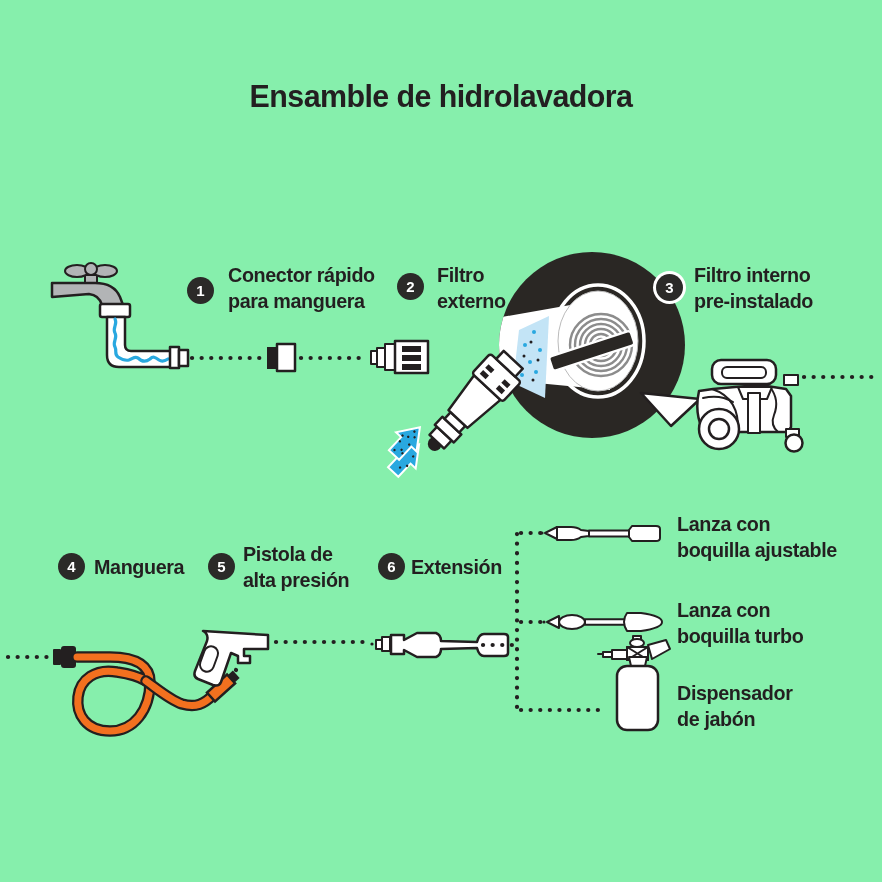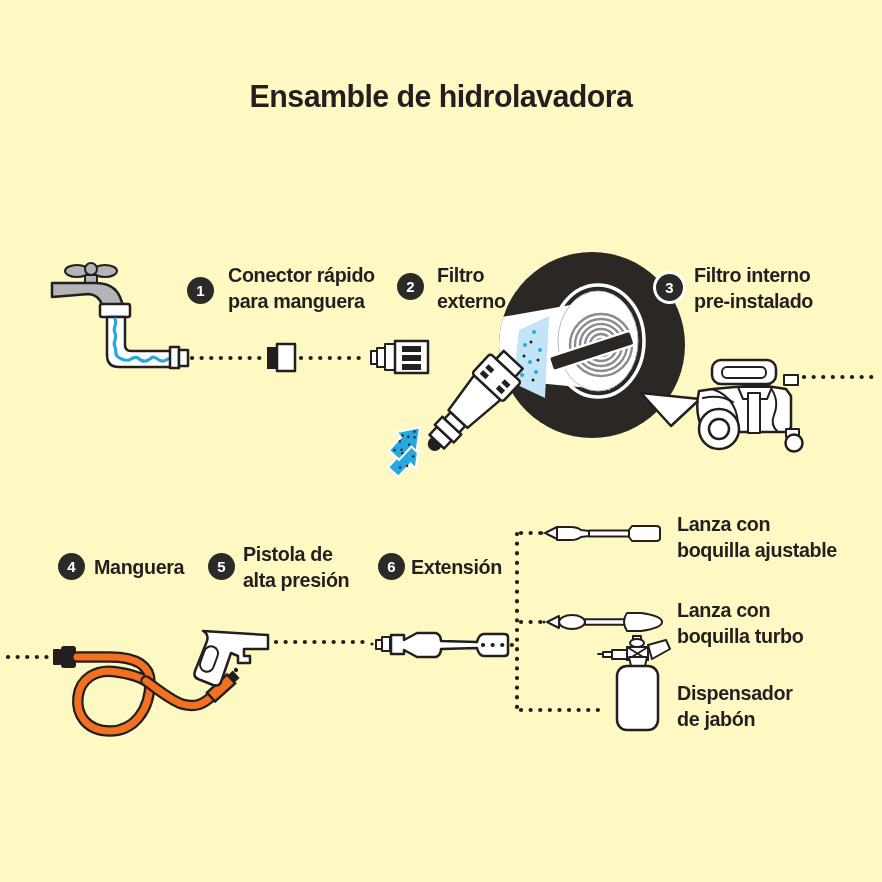--- a/index.html
+++ b/index.html
@@ -1,20 +1,20 @@
 <!DOCTYPE html>
 <html style="--ink: #231F20; --badge-dark: #2B2A28; --magnifier-dark: #2A2724; --hose-orange: #F2701F; --water-blue: #29A8E0; --spray-light: #C3E4F6; --faucet-gray: #B2B4B6;"><head>
 <meta charset="utf-8">
 <style>
   :root{
     --ink:#231F20; --badge-dark:#2B2A28; --magnifier-dark:#2A2724;
     --hose-orange:#F2701F; --water-blue:#29A8E0; --spray-light:#C3E4F6; --faucet-gray:#B2B4B6;
   }
   html,body{margin:0;padding:0;background:#fff;}
-  .stage{position:relative;width:882px;height:882px;background:#fef9c3;overflow:hidden;
+  .stage{position:relative;width:882px;height:882px;background:#86efac;overflow:hidden;
          font-family:"Liberation Sans",sans-serif;color:var(--ink);}
   .title{position:absolute;left:0;right:0;top:78px;text-align:center;
          font-size:32px;font-weight:bold;letter-spacing:-0.6px;transform:scaleX(.95);}
   .lbl{position:absolute;font-size:21px;font-weight:bold;line-height:26px;
        letter-spacing:-0.4px;white-space:nowrap;transform:scaleX(.94);transform-origin:0 50%;}
   .badge{position:absolute;width:27px;height:27px;border-radius:50%;background:var(--badge-dark);
          color:#fff;font-size:15px;font-weight:bold;display:flex;align-items:center;justify-content:center;z-index:3;}
   .badge.ring{box-shadow:0 0 0 3px #fff;}
   svg{position:absolute;left:0;top:0;}
   .o{stroke:var(--ink);stroke-width:2.5;fill:#fff;stroke-linejoin:round;stroke-linecap:round;}

